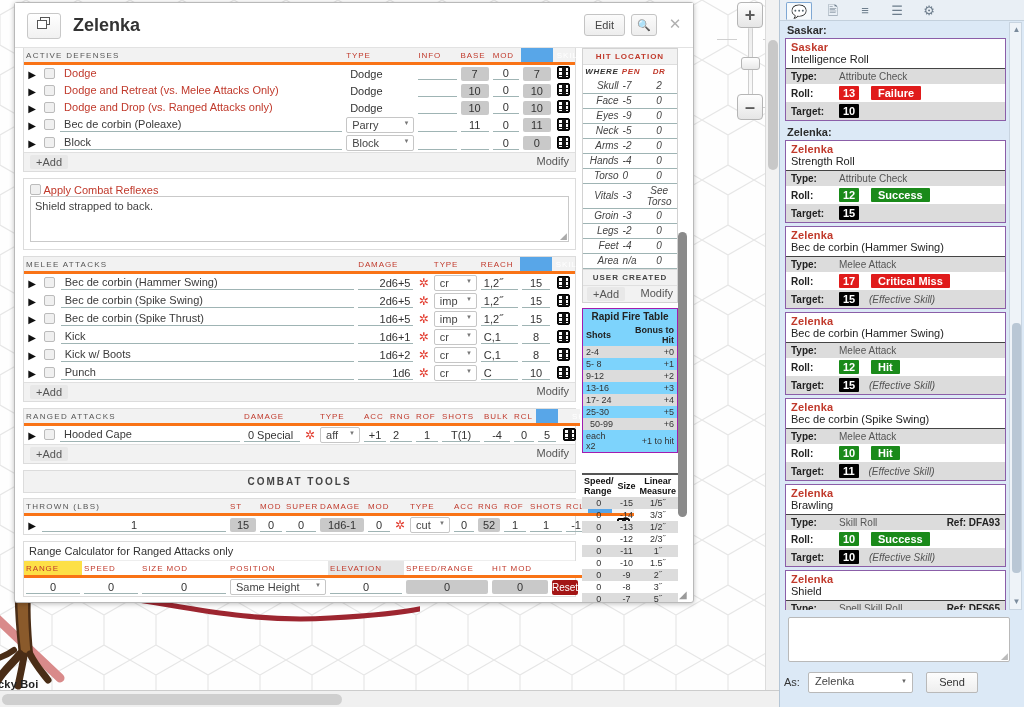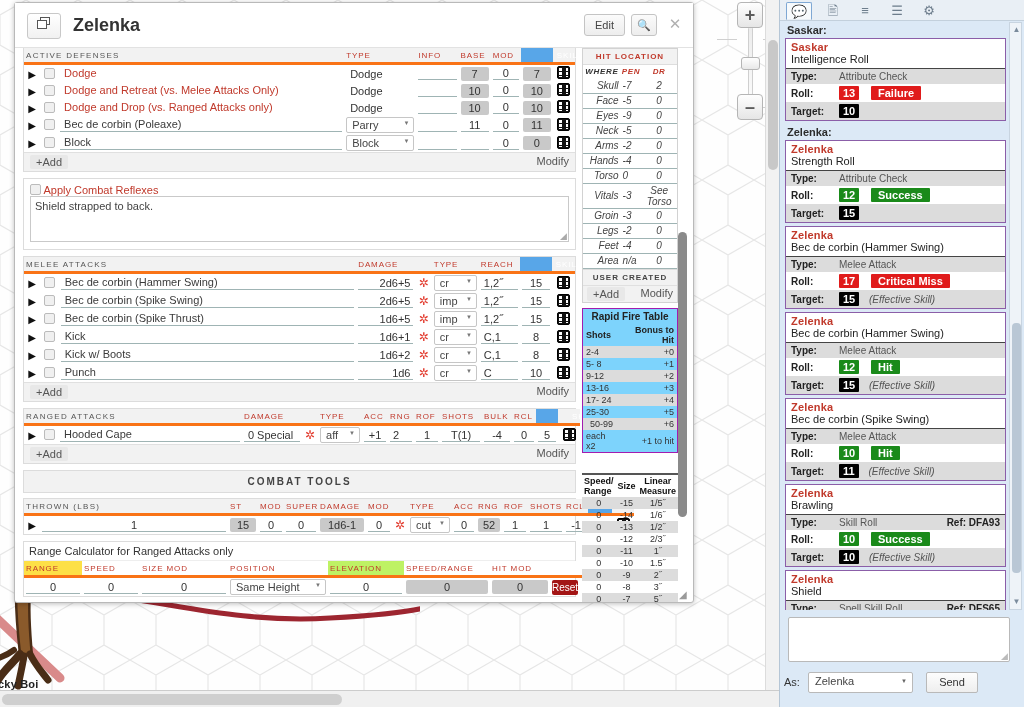--- a/index.html
+++ b/index.html
@@ -821,21 +821,21 @@
               <col style="width:86px">
             <col style="width:60px">
               <col style="width:52px">
           </colgroup>
           <thead>
             <tr>
               <th style="background:#fde047">RANGE</th>
               <th style="background:#fff">SPEED</th>
               <th style="background:#fff">SIZE MOD</th>
               <th style="background:#fff">POSITION</th>
-              <th style="background:#bef264">ELEVATION</th>
+              <th style="background:#e5e5e5">ELEVATION</th>
               <th style="background:#fff">SPEED/RANGE</th>
               <th style="background:#fff">HIT MOD</th>
               <th style="background:#fff"></th>
             </tr>
           </thead>
           <tbody>
             <tr>
               <td>
                   <span class="numfield">0</span>
                 </td>
@@ -1009,21 +1009,21 @@
           </thead>
           <tbody id="sr-body">
   <tr class="alt">
     <td>0</td>
     <td>-15</td>
     <td>1/5˝</td>
   </tr>
   <tr class="">
     <td>0</td>
     <td>-14</td>
-    <td>1/6˝</td>
+    <td>3/3˝</td>
   </tr>
   <tr class="alt">
     <td>0</td>
     <td>-13</td>
     <td>1/2˝</td>
   </tr>
   <tr class="">
     <td>0</td>
     <td>-12</td>
     <td>2/3˝</td>

